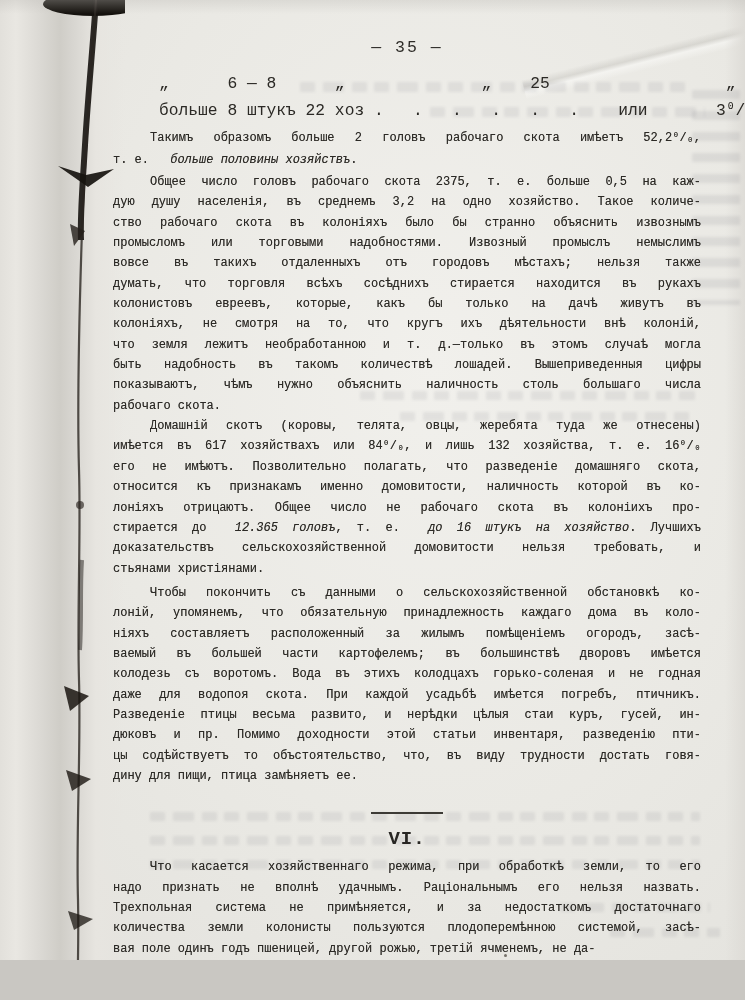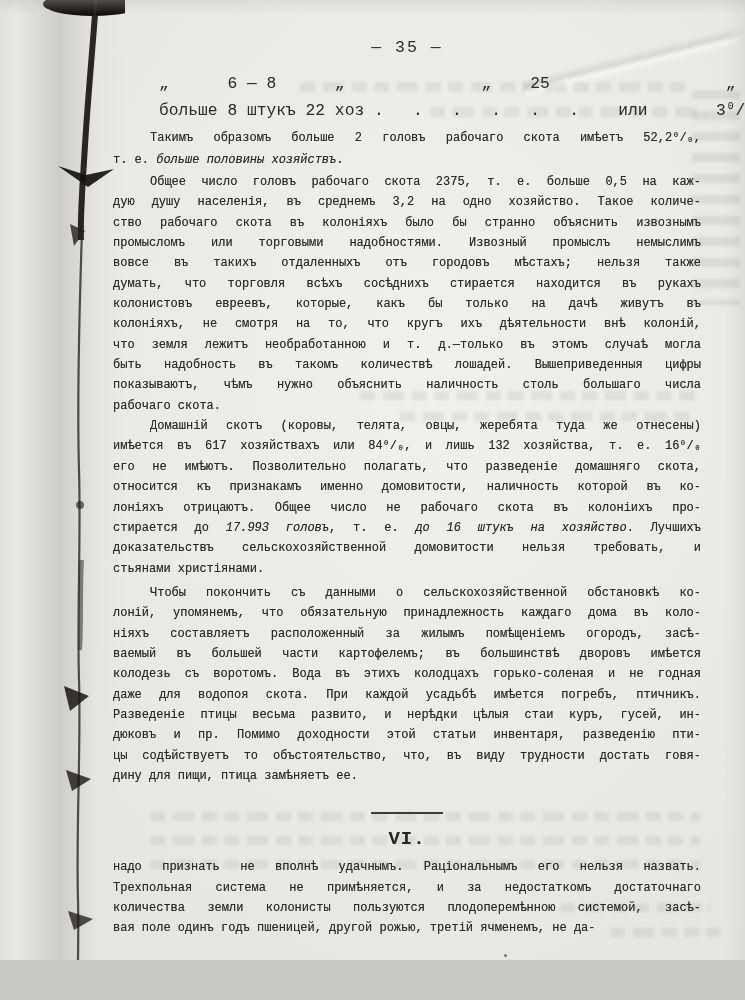--- a/index.html
+++ b/index.html
@@ -44,21 +44,21 @@
     margin-bottom:13px;color:#2e2c28;}
   .stats{padding-left:46px;font-size:16.3px;line-height:27px;
     white-space:pre;margin-bottom:4px;text-align:center;}
   .stat-line{white-space:pre;}
   .para{font-size:12px;line-height:20.35px;text-shadow:0 0 .4px rgba(43,41,37,.55);}
   .para-a{line-height:21.5px;margin-bottom:1px;}
   .para-d{margin-top:4px;}
   .line{text-align:justify;text-align-last:justify;white-space:nowrap;}
   .line.last{text-align-last:left;}
   .line.first{text-indent:37px;}
-  .it{font-style:italic;}
+  .it{font-style:italic;margin-left:14px;}
   .divider{width:72px;height:0;border-top:2px solid #3c3a35;margin:26px auto 0;}
   .section-heading{text-align:center;font-weight:bold;font-size:19px;line-height:24px;
     margin-top:13px;margin-bottom:3px;letter-spacing:1px;color:#282623;}
   .after-section{margin-top:6px;}
 </style>
 </head>
 <body>
 
 <div class="page">
 
@@ -116,21 +116,21 @@
           <div class="line"><span>быть надобность въ такомъ количествѣ лошадей. Вышеприведенныя цифры</span></div>
           <div class="line"><span>показываютъ, чѣмъ нужно объяснить наличность столь большаго числа</span></div>
           <div class="line last"><span>рабочаго скота.</span></div>
         </div>
         <div class="para ">
           <div class="line first"><span>Домашній скотъ (коровы, телята, овцы, жеребята туда же отнесены)</span></div>
           <div class="line"><span>имѣется въ 617 хозяйствахъ или 84⁰/₀, и лишь 132 хозяйства, т. е. 16⁰/₀</span></div>
           <div class="line"><span>его не имѣютъ. Позволительно полагать, что разведеніе домашняго скота,</span></div>
           <div class="line"><span>относится къ признакамъ именно домовитости, наличность которой въ ко-</span></div>
           <div class="line"><span>лоніяхъ отрицаютъ. Общее число не рабочаго скота въ колоніихъ про-</span></div>
-          <div class="line"><span>стирается до </span><span class="it">17.993 головъ</span><span>, т. е. </span><span class="it">до 16 штукъ на хозяйство</span><span>. Лучшихъ</span></div>
+          <div class="line"><span>стирается до </span><span class="it">12.365 головъ</span><span>, т. е. </span><span class="it">до 16 штукъ на хозяйство</span><span>. Лучшихъ</span></div>
           <div class="line"><span>доказательствъ сельскохозяйственной домовитости нельзя требовать, и</span></div>
           <div class="line last"><span>стьянами христіянами.</span></div>
         </div>
         <div class="para para-d">
           <div class="line first"><span>Чтобы покончить съ данными о сельскохозяйственной обстановкѣ ко-</span></div>
           <div class="line"><span>лоній, упомянемъ, что обязательную принадлежность каждаго дома въ коло-</span></div>
           <div class="line"><span>ніяхъ составляетъ расположенный за жилымъ помѣщеніемъ огородъ, засѣ-</span></div>
           <div class="line"><span>ваемый въ большей части картофелемъ; въ большинствѣ дворовъ имѣется</span></div>
           <div class="line"><span>колодезь съ воротомъ. Вода въ этихъ колодцахъ горько-соленая и не годная</span></div>
           <div class="line"><span>даже для водопоя скота. При каждой усадьбѣ имѣется погребъ, птичникъ.</span></div>
@@ -139,20 +139,21 @@
           <div class="line"><span>цы содѣйствуетъ то объстоятельство, что, въ виду трудности достать говя-</span></div>
           <div class="line last"><span>дину для пищи, птица замѣняетъ ее.</span></div>
         </div>
       </div>
 
     <div class="divider"></div>
     <div class="section-heading">VI.</div>
 
     <div id="paragraphs-after" class="after-section">
         <div class="para ">
+          <div class="line first"><span>Что касается хозяйственнаго режима, при обработкѣ земли, то его</span></div>
           <div class="line"><span>надо признать не вполнѣ удачнымъ. Раціональнымъ его нельзя назвать.</span></div>
           <div class="line"><span>Трехпольная система не примѣняется, и за недостаткомъ достаточнаго</span></div>
           <div class="line"><span>количества земли колонисты пользуются плодоперемѣнною системой, засѣ-</span></div>
           <div class="line last"><span>вая поле одинъ годъ пшеницей, другой рожью, третій ячменемъ, не да-</span></div>
         </div>
       </div>
   </div>
 </div>
 
 </body></html>

